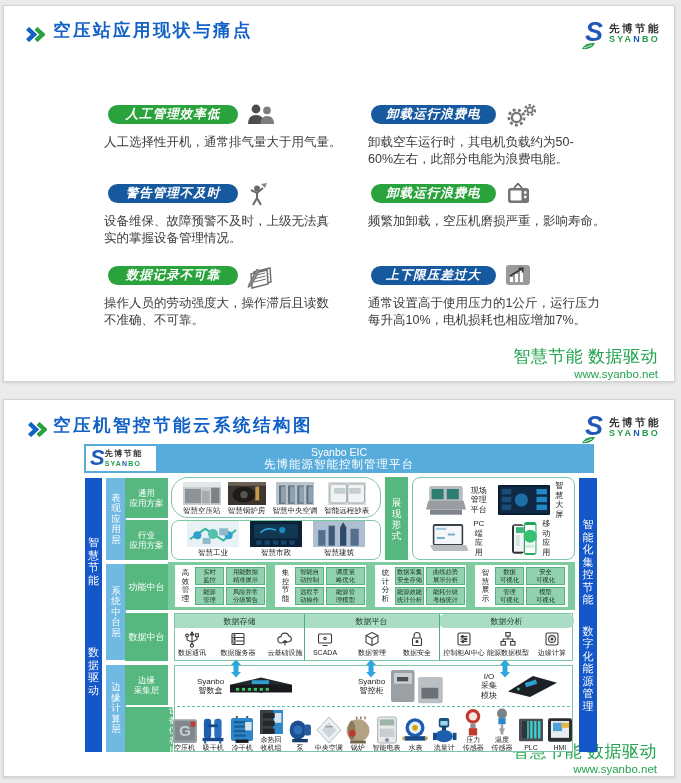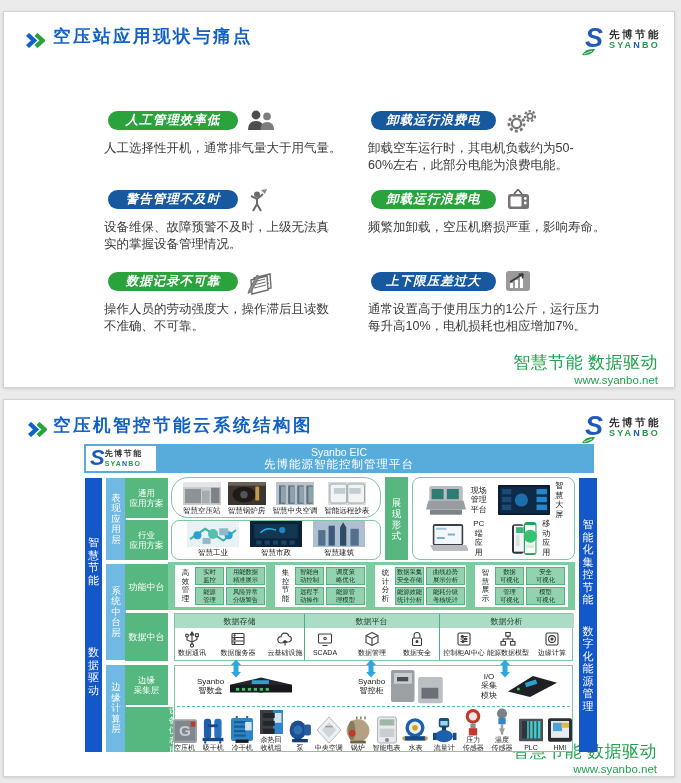--- a/index.html
+++ b/index.html
@@ -6,21 +6,21 @@
     --brand-blue:#1261c6; --brand-green:#27a23c; --pill-green:#2aa33c; --pill-blue:#17599f;
     --footer-green:#21a24e; --ink:#3a3a3a; --icon-gray:#555555;
     --dg-header:#58acdc; --dg-dark:#1457c8; --dg-light:#6fb9e2; --dg-label:#57b87f;
     --dg-strip:#7ecba0; --dg-box:#92d2b0; --dg-boxborder:#55b47d; --dg-band:#abdcc5;
     --dg-border:#7cc8a2; --dg-dashed:#5fbfad; --dg-arrow:#2ea6df;
   }
   *{margin:0;padding:0;box-sizing:border-box;}
   html,body{width:681px;height:783px;overflow:hidden;}
   body{background:#ebebeb;font-family:"Liberation Sans",sans-serif;position:relative;}
   .slide{position:absolute;left:3px;width:672px;background:#fff;border:1px solid #d2d2d2;box-shadow:0 1px 3px rgba(0,0,0,.12);}
-  #slide1{top:11px;height:377px;}
+  #slide1{top:5px;height:377px;}
   #slide2{top:399px;height:378px;}
   
   .title-chevrons{position:absolute;left:21px;top:21px;width:20px;height:15px;}
   #slide2 .title-chevrons{left:23px;top:22px;}
   .slide-title{position:absolute;left:49px;top:12px;font-size:17.5px;font-weight:bold;color:var(--brand-blue);letter-spacing:2.5px;white-space:nowrap;}
   #slide2 .slide-title{top:13px;}
   
   .corner-logo{position:absolute;right:14px;top:16px;width:75px;height:28px;}
   .logo-s{position:absolute;left:0;top:-3px;font-size:27px;font-weight:bold;color:#2059b8;font-style:italic;line-height:1;font-family:"Liberation Sans",sans-serif;}
   .logo-leaf{position:absolute;left:-4px;top:15px;width:15px;height:10px;}
@@ -625,21 +625,21 @@
         <div class="data-item" style="left: 218px; top: 16px; width: 48px; height: 30px; position: absolute;">
           <span style="line-height: 0;"><svg width="18" height="18" viewBox="0 0 18 18">
               <g fill="none" stroke="#3c3c3c" stroke-width="1.1">
                 <rect x="4.5" y="8" width="9" height="7.5" rx="1"></rect>
                 <path d="M6,8 V5.5 a3,3 0 0 1 6,0 V8"></path>
                 <circle cx="9" cy="11.5" r="1" fill="#3c3c3c"></circle>
               </g>
             </svg></span>
           <div class="cap">数据安全</div>
         </div>
-        <div class="data-band" style="left: 264px; top: 0px; width: 135px; height: 14px; position: absolute;">数据分析</div>
+        <div class="data-band" style="left: 264px; top: 0px; width: 135px; height: 14px; position: absolute; border-radius: 6px;">数据分析</div>
         <div class="data-divider" style="left: 264px; top: 0px; width: 1px; height: 46px; position: absolute;"></div>
         <div class="data-item" style="left: 265px; top: 16px; width: 48px; height: 30px; position: absolute;">
           <span style="line-height: 0;"><svg width="18" height="18" viewBox="0 0 18 18">
               <g fill="none" stroke="#3c3c3c" stroke-width="1.1">
                 <rect x="3" y="3" width="12" height="12" rx="1.5"></rect>
                 <path d="M5.5,6.5 h7 M5.5,9 h7 M5.5,11.5 h7"></path>
                 <circle cx="7.5" cy="6.5" r="1" fill="#3c3c3c"></circle>
                 <circle cx="10.5" cy="9" r="1" fill="#3c3c3c"></circle>
                 <circle cx="8" cy="11.5" r="1" fill="#3c3c3c"></circle>
               </g>

